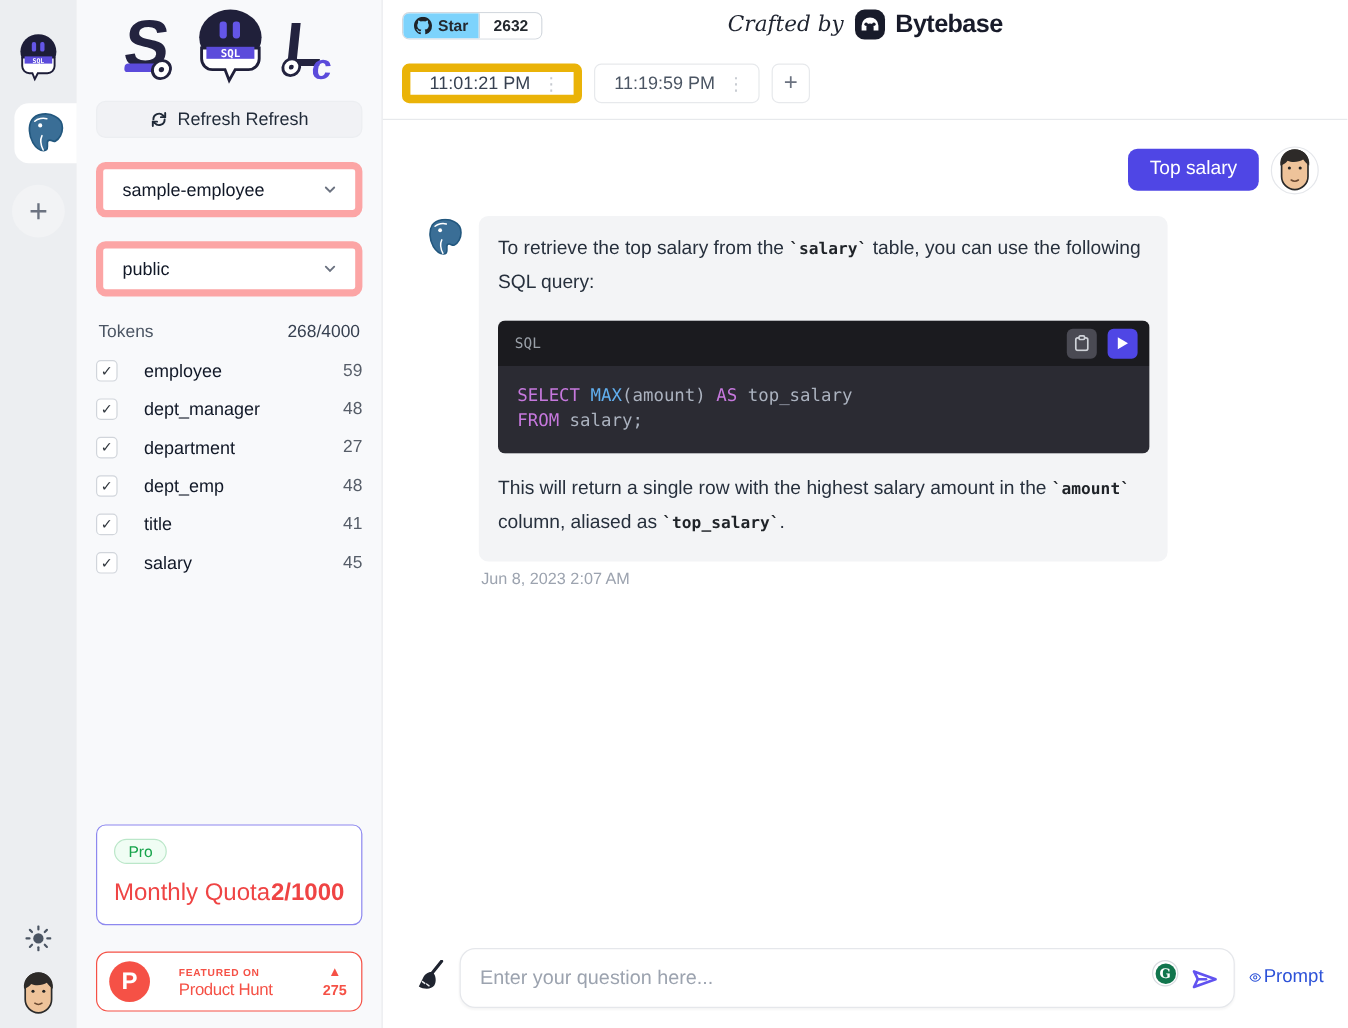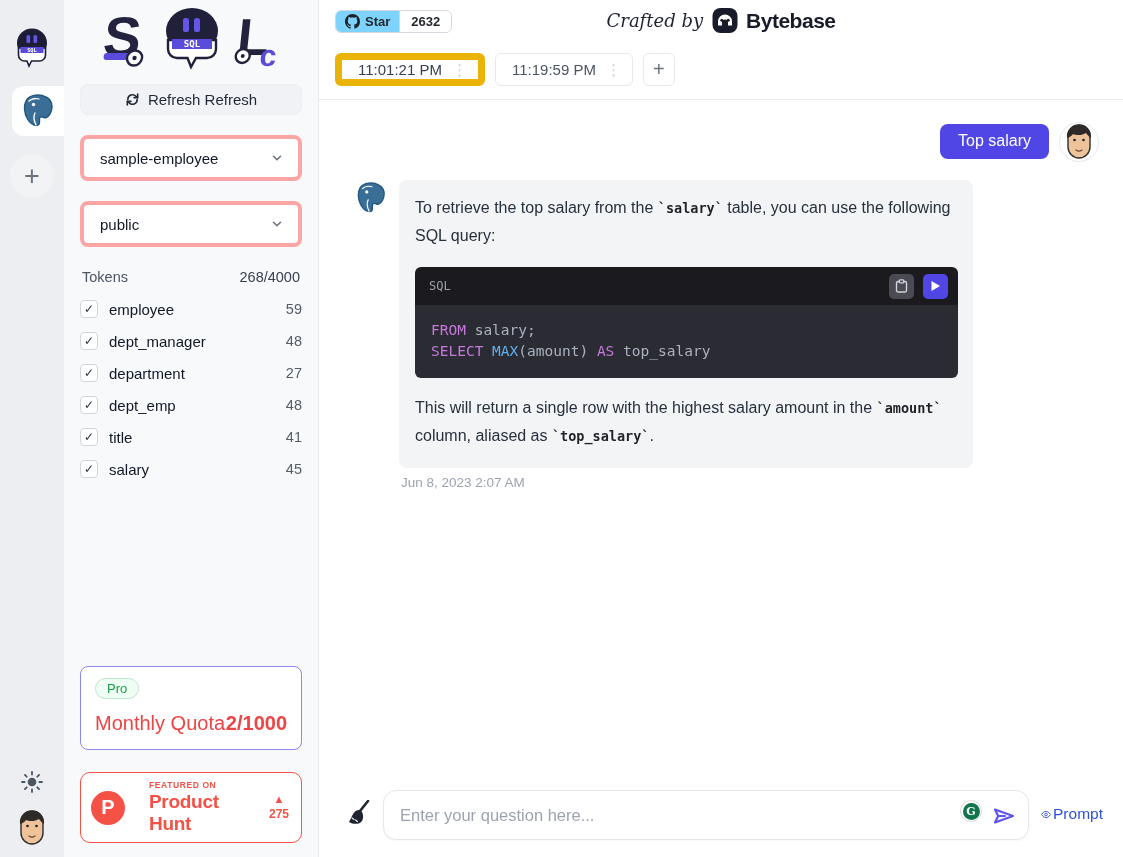--- a/index.html
+++ b/index.html
@@ -43,36 +43,36 @@
   }
   .logo { width: 196px; height: 64px; margin: 0 auto 14px auto; }
   .refresh-btn {
     width: 100%; height: 31px; border: 1px solid #eceef1; border-radius: 8px;
     background: #f1f2f5; font-size: 15px; color: #1f2937;
     display: flex; align-items: center; justify-content: center; gap: 8px;
     cursor: pointer; font-family: inherit;
   }
   .select {
     margin-top: 20px; width: 100%; height: 46px;
-    background: #fff; border: 4px solid #fca5a5; border-radius: 8px;
+    background: #fff; border: 6px solid #fca5a5; border-radius: 8px;
     display: flex; align-items: center; justify-content: space-between;
     padding: 0 14px 0 16px; font-size: 15px; color: #111827; cursor: pointer;
   }
   .tokens-row {
     margin: 22px 2px 8px 2px; display: flex; justify-content: space-between;
     font-size: 14.5px; color: #4b5563;
   }
   .tokens-row .val { color: #374151; }
   .tbl-row { height: 32px; display: flex; align-items: center; }
   .checkbox {
     width: 18px; height: 18px; background: #fff; border: 1px solid #d1d5db;
     border-radius: 4px; display: flex; align-items: center; justify-content: center;
     font-size: 12px; color: #30363d; cursor: pointer; flex-shrink: 0;
   }
-  .tbl-name { margin-left: 11px; font-size: 15px; color: #111827; flex: 1; }
+  .tbl-name { margin-left: 22px; font-size: 15px; color: #111827; flex: 1; }
   .tbl-tokens { font-size: 14.5px; color: #565d68; }
   .side-spacer { flex: 1; }
   .quota-card {
     border: 1px solid #8d88ef; border-radius: 8px; background: #fff;
     padding: 11px 14px 14px 14px;
   }
   .pro-badge {
     display: inline-block; font-size: 13px; color: var(--pro, #16a34a);
     background: #f0fdf4; border: 1px solid #bbe7c9; border-radius: 999px;
     padding: 2px 11px;
@@ -87,21 +87,21 @@
     background: #fff; padding: 7px 12px 7px 10px;
     display: flex; align-items: center; gap: 9px; cursor: pointer;
   }
   .ph-logo {
     width: 34px; height: 34px; border-radius: 50%; background: var(--ph, #f55146);
     color: #fff; font-size: 20px; font-weight: bold;
     display: flex; align-items: center; justify-content: center; flex-shrink: 0;
   }
   .ph-mid { flex: 1; color: var(--ph, #f55146); margin-left: 15px; }
   .ph-featured { font-size: 8.5px; font-weight: bold; letter-spacing: 0.6px; }
-  .ph-name { font-size: 19px; font-weight: bold; letter-spacing: -0.3px; margin-top: 1px; }
+  .ph-name { font-size: 14px; font-weight: normal; letter-spacing: -0.3px; margin-top: 1px; }
   .ph-votes { color: var(--ph, #f55146); text-align: center; }
   .ph-votes .tri { font-size: 11px; line-height: 10px; }
   .ph-votes .cnt { font-size: 12px; font-weight: bold; margin-top: 3px; }
   
   .main { flex: 1; height: 100%; display: flex; flex-direction: column; background: #fff; position: relative; }
   .topbar { height: 44px; position: relative; padding: 10px 16px 0 16px; flex-shrink: 0; }
   .star-btn {
     display: inline-flex; border: 1px solid #d4d9df; border-radius: 6px; overflow: hidden;
     font-size: 13px; font-weight: 600; color: #24292f; cursor: pointer; background:#fff;
   }
@@ -423,21 +423,21 @@
                     <rect x="4.2" y="0.9" width="4.6" height="3" rx="1" fill="#4a4a53"></rect>
                   </svg>
                 </button>
                 <button class="icon-btn run-btn">
                   <svg width="11" height="12" viewBox="0 0 11 12">
                       <path d="M1.5 1l8.5 5-8.5 5z" fill="#fff"></path>
                     </svg>
                 </button>
               </span>
             </div>
-            <div class="code-body"><div><span class="kw">FROM</span><span> salary;</span></div><div><span class="kw">SELECT </span><span class="fn">MAX</span><span>(amount) </span><span class="kw">AS</span><span> top_salary</span></div></div>
+            <div class="code-body"><div><span class="kw">SELECT </span><span class="fn">MAX</span><span>(amount) </span><span class="kw">AS</span><span> top_salary</span></div><div><span class="kw">FROM</span><span> salary;</span></div></div>
           </div>
           <div>
             <span>This will return a single row with the highest salary amount in the </span><span class="inline-code">`amount`</span><span> column, aliased as </span><span class="inline-code">`top_salary`</span><span>.</span>
           </div>
         </div>
         <div class="timestamp">Jun 8, 2023 2:07 AM</div>
       </div>
     </div>
 
     <div class="composer">

